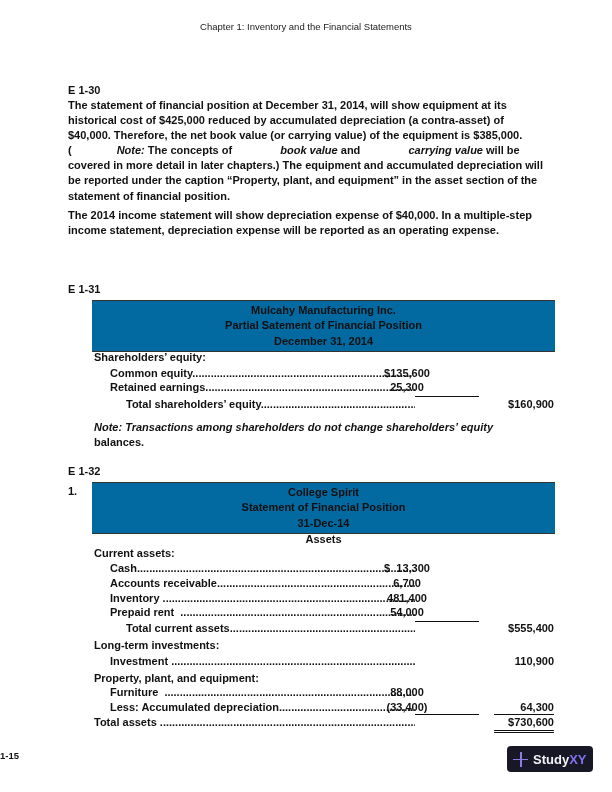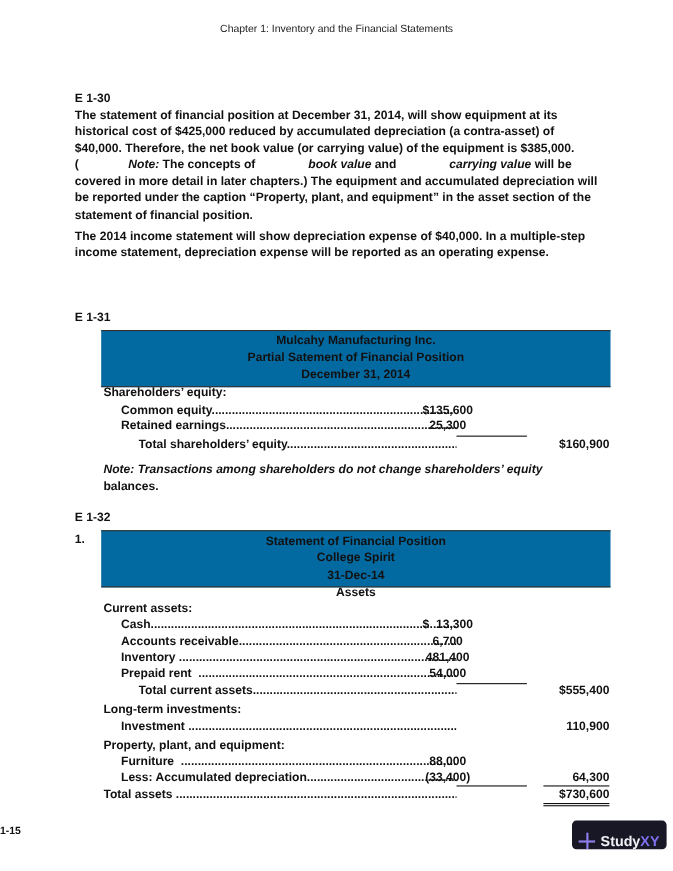--- a/index.html
+++ b/index.html
@@ -17,21 +17,21 @@
   .row .lbl.l2 { left: 126px; }
   .row .c1 { position: absolute; right: 170px; text-align: center; width: 70px; }
   .row .c2 { position: absolute; right: 58px; text-align: right; width: 80px; }
   .uline { position: absolute; height: 0; border-top: 1px solid #111; }
   .dline { position: absolute; height: 3px; border-top: 1px solid #111; border-bottom: 1px solid #111; }
   .note { position: absolute; left: 94px; width: 450px; font-size: 11px; font-weight: bold; line-height: 15px; }
   .note i { font-style: italic; }
   .num-label { position: absolute; left: 68px; font-size: 11px; font-weight: bold; }
   .center-lbl { position: absolute; left: 92px; width: 463px; text-align: center; font-size: 11px; font-weight: bold; }
   .pageno { position: absolute; top: 750px; left: 0; width: 612px; text-align: left; font-size: 9.5px; font-weight: bold; }
-  .badge { position: absolute; left: 520px; top: 746px; width: 86px; height: 26px; background: #171726; border-radius: 4px; display: flex; align-items: flex-end; padding-left: 6px; }
+  .badge { position: absolute; left: 507px; top: 746px; width: 86px; height: 26px; background: #171726; border-radius: 4px; display: flex; align-items: center; padding-left: 6px; }
   .badge .plus { width: 15px; height: 15px; position: relative; margin-right: 5px; }
   .badge .plus:before, .badge .plus:after { content: ""; position: absolute; background: #8c7ce8; }
   .badge .plus:before { left: 7px; top: 0; width: 1.5px; height: 15px; }
   .badge .plus:after { top: 7px; left: 0; width: 15px; height: 1.5px; }
   .badge .word { font-size: 13px; font-weight: bold; color: #f2f2f7; }
   .badge .xy { color: #7f70f0; }
 </style>
 </head>
 <body>
 
@@ -63,22 +63,22 @@
 <div class="row" style="top:398px;">
   <span class="lbl l2" style="width:289px;"><span>Total shareholders’ equity</span>........................................................................</span>
   <span class="c2">$160,900</span>
 </div>
 
 <div class="note" style="top:420px;"><i>Note: Transactions among shareholders do not change shareholders’ equity</i><br><span>balances.</span></div>
 
 <div class="sec-title" style="top:465px;">E 1-32</div>
 <div class="num-label" style="top:485px;">1.</div>
 <div class="banner" style="top:482px;">
+  <div>College Spirit</div>
   <div>Statement of Financial Position</div>
-  <div>College Spirit</div>
   <div>31-Dec-14</div>
 </div>
 <div class="center-lbl" style="top:533px;">Assets</div>
 
 <div class="row" style="top:547px;">
     <span class="lbl l0">Current assets:</span>
   </div>
 
 <div class="row" style="top:562px;">
   <span class="lbl l1" style="width:305px;"><span>Cash</span>..............................................................................................</span>

